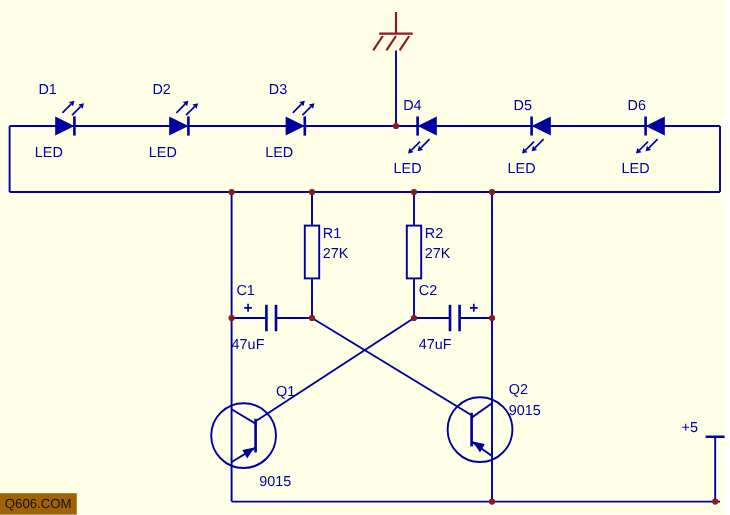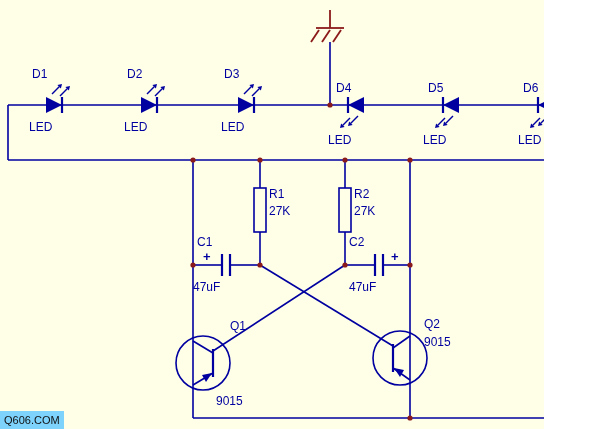--- a/index.html
+++ b/index.html
@@ -1,37 +1,37 @@
 <!DOCTYPE html>
 <html><head>
 <meta charset="utf-8">
 <style>
   html,body{margin:0;padding:0;}
   .stage{
     position:relative;
-    width:544px;height:429px;
+    width:604px;height:429px;
     background:#FFFFE8;
     overflow:hidden;
     font-family:"Liberation Sans", sans-serif;
   }
   svg text{
     font-family:"Liberation Sans", sans-serif;
     font-size:12px;
     fill:#0000A0;
   }
   svg .wire{stroke:#0000A0;stroke-width:1.6;fill:none;}
   svg .thick{stroke:#0000A0;stroke-width:2.2;fill:none;}
   svg .fillblue{fill:#0000A0;stroke:none;}
   svg .outline{stroke:#0000A0;stroke-width:1.6;fill:none;}
   svg .gnd{stroke:#8B1A1A;stroke-width:1.8;fill:none;}
   svg .dot{fill:#8B1A1A;stroke:none;}
   svg .plus{font-size:13px;font-weight:bold;}
   .watermark{
     position:absolute;left:0;bottom:0;
-    background:#7dd3fc;color:#111111;
+    background:#a16207;color:#111111;
     font-size:11px;line-height:16px;
     padding:1px 4px;
   }
 </style>
 </head>
 <body>
 
 <div class="stage">
 <svg width="608" height="429" viewBox="0 0 608 429">
   <defs>

